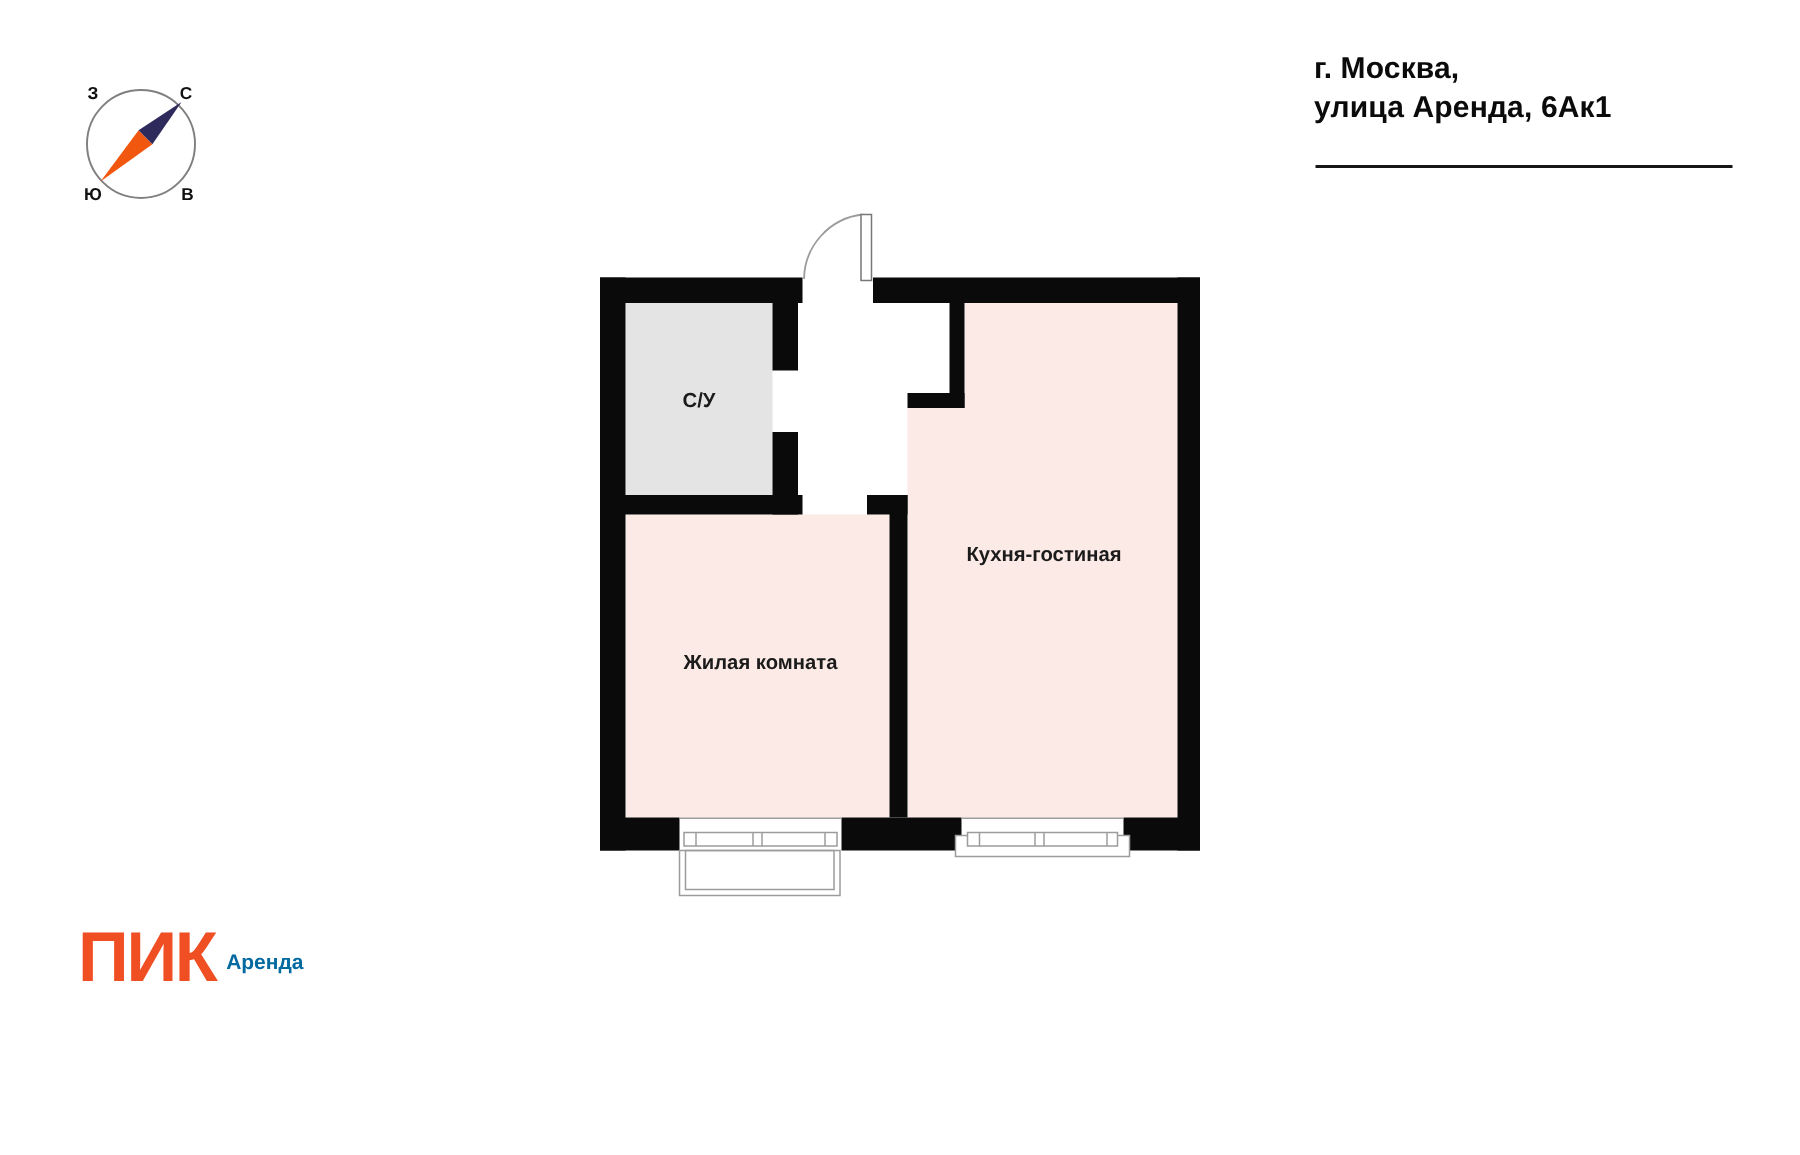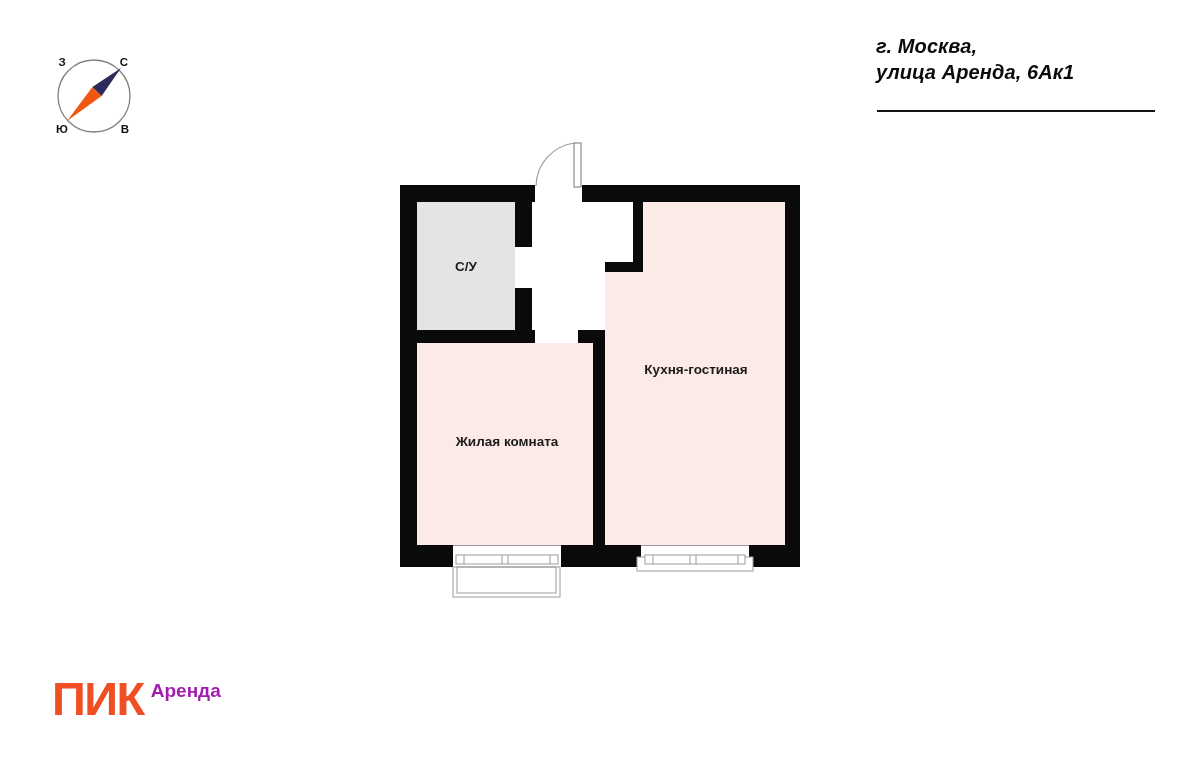--- a/index.html
+++ b/index.html
@@ -17,46 +17,45 @@
   .compass text {
     font-family: "Liberation Sans", "DejaVu Sans", sans-serif;
     font-size: 11.5px; font-weight: 700; fill: #111111;
   }
   .address {
     position: absolute; left: 876px; top: 33px;
     width: 290px;
     font-size: 20px; line-height: 26px; font-weight: 700;
     color: #0b0b0b; letter-spacing: 0.1px;
     white-space: nowrap;
-    font-style: italic;
   }
   .address-rule {
     position: absolute; left: 877px; top: 110px;
     width: 278px; height: 2px; background: #161616;
   }
   .floor-plan {
     position: absolute; left: 380px; top: 130px;
     width: 440px; height: 480px;
   }
   .floor-plan text {
     font-family: "Liberation Sans", "DejaVu Sans", sans-serif;
     font-size: 13.5px; font-weight: 700; fill: #1b1b1b;
   }
   .logo-row {
-    position: absolute; left: 52px; top: 676px;
-    display: flex; align-items: flex-start;
+    position: absolute; left: 52px; top: 615px;
+    display: flex; align-items: center;
   }
   .logo-mark {
     font-size: 47px; line-height: 46px; font-weight: 800;
     letter-spacing: -1.5px; color: #f04e23;
   }
   .logo-suffix {
     margin-left: 7px; margin-top: 5px;
-    font-size: 19px; line-height: 20px; font-weight: 700;
-    color: #a21caf;
+    font-size: 14px; line-height: 20px; font-weight: 700;
+    color: #0369a1;
   }
 </style>
 </head>
 <body>
 
 <svg class="compass" viewBox="40 42 110 100">
   <circle cx="94" cy="96" r="36" fill="none" stroke-width="1.3" stroke="#808080"></circle>
   <polygon points="67,121 101.6,96.1 92.4,86.9" fill="#f2570f"></polygon>
   <polygon points="121,68 101.6,96.1 92.4,86.9" fill="#2e2a5c"></polygon>
   <text x="62" y="66" text-anchor="middle">З</text>

